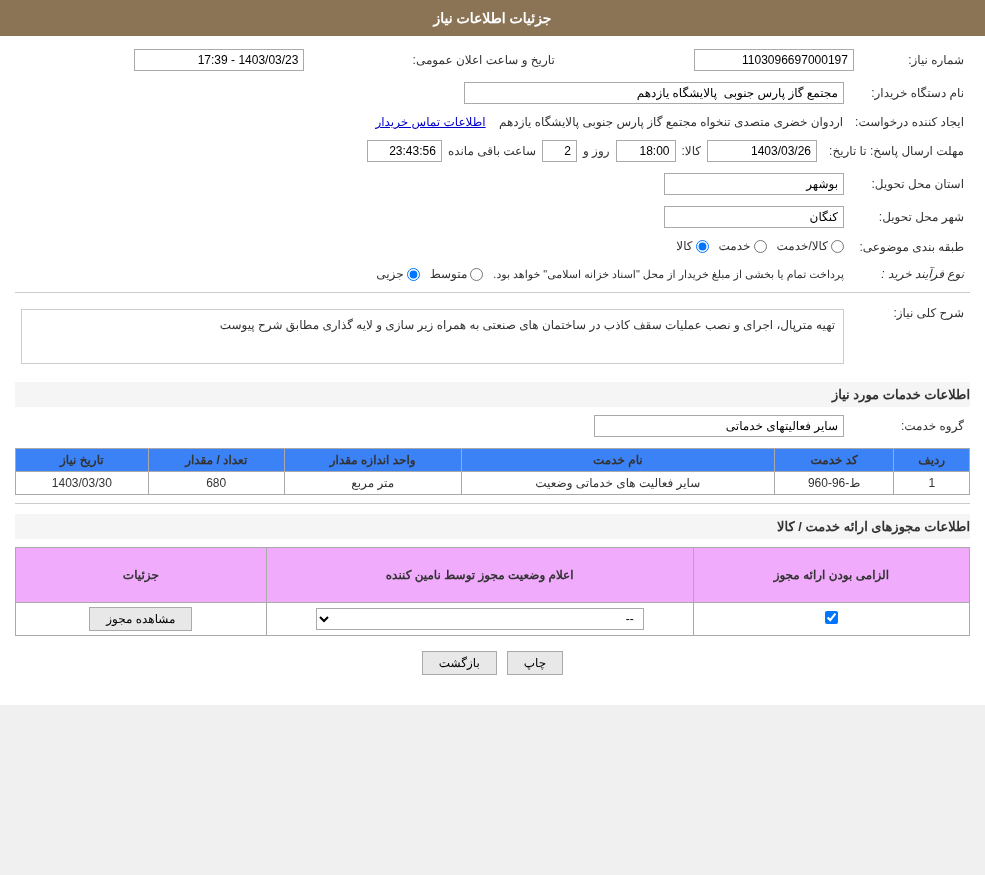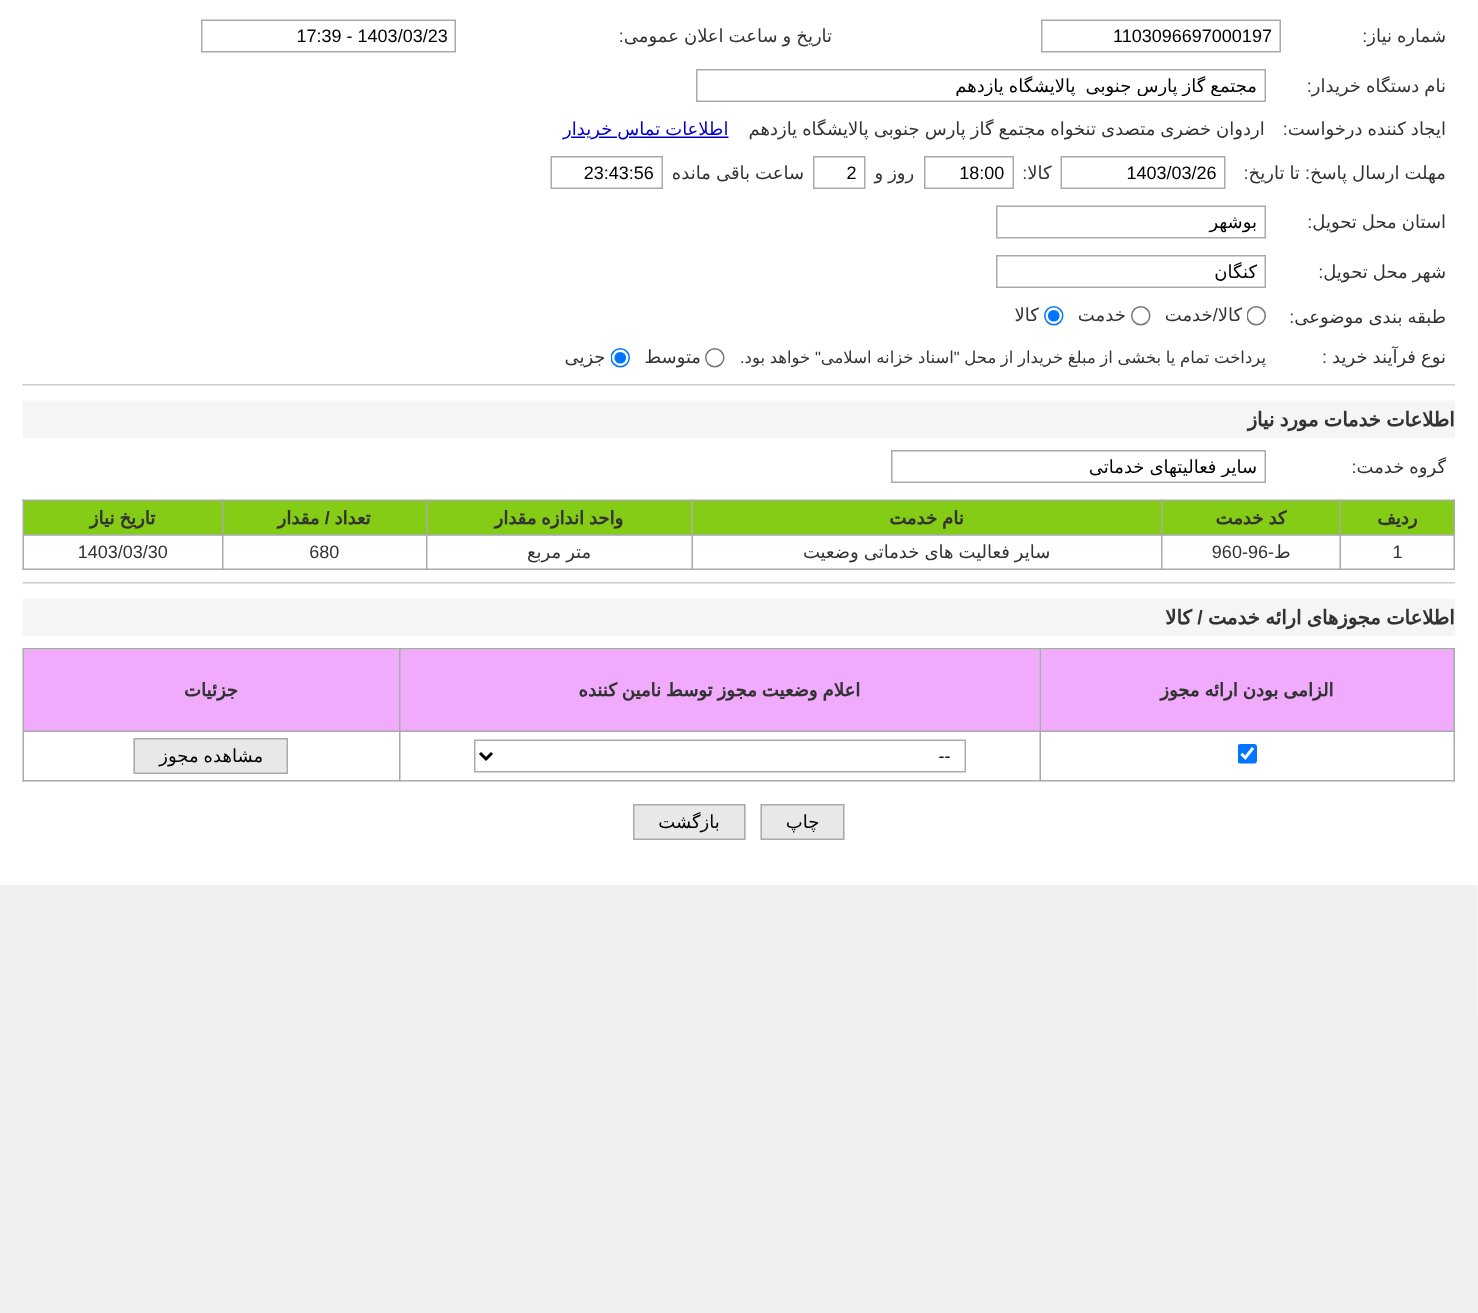--- a/index.html
+++ b/index.html
@@ -66,21 +66,21 @@
       display: inline-flex;
       align-items: center;
       gap: 3px;
     }
     .data-grid {
       width: 100%;
       border-collapse: collapse;
       margin: 8px 0;
     }
     .data-grid th {
-      background: #84cc16;
+      background: #3b82f6;
       border: 1px solid #aaa;
       padding: 4px 8px;
       text-align: center;
       font-size: 12px;
     }
     .data-grid td {
       border: 1px solid #aaa;
       padding: 4px 8px;
       text-align: center;
       font-size: 12px;
@@ -164,20 +164,23 @@
     .separator-line {
       border-top: 1px solid #ccc;
       margin: 8px 0;
     }
   </style>
 </head>
 <body>
 
 <div class="page-wrapper">
 
+  <div class="header-bar">
+    <span>جزئیات اطلاعات نیاز</span>
+  </div>
 
   <div class="main-content content-area">
 
     <table class="info-table">
       <tbody>
           <tr>
         <td class="label-cell">شماره نیاز:</td>
         <td class="value-cell">
           <input class="input-field input-narrow" type="text" value="1103096697000197" style="width: 160px;">
         </td>
@@ -271,38 +274,50 @@
             </label>
           </div>
         </td>
       </tr>
     </tbody>
       </table>
 
     <table class="info-table">
       <tbody>
           <tr>
-        <td class="label-cell" style="width:120px;">نوع فرآیند خرید :</td>
+        <td class="label-cell" style="width:120px;font-style:italic;">نوع فرآیند خرید :</td>
         <td class="value-cell">
           <div class="radio-group">
             <span style="font-size:11px; color:#333;">پرداخت تمام یا بخشی از مبلغ خریدار از محل "اسناد خزانه اسلامی" خواهد بود.</span>
             <label class="radio-item">
               <input type="radio" name="purchase_type" style=""> متوسط
             </label>
             <label class="radio-item">
               <input type="radio" name="purchase_type" checked="" style=""> جزیی
             </label>
           </div>
         </td>
       </tr>
     </tbody>
       </table>
 
     <div class="separator-line"></div>
 
+    <table class="info-table">
+      <tbody>
+          <tr>
+        <td class="label-cell" style="width:120px; vertical-align:top; padding-top:5px;">شرح کلی نیاز:</td>
+        <td class="value-cell">
+          <div class="desc-box">
+            <span>تهیه مترپال، اجرای و نصب عملیات سقف کاذب در ساختمان های صنعتی به همراه زیر سازی و لایه گذاری مطابق شرح پیوست</span>
+          </div>
+        </td>
+      </tr>
+    </tbody>
+      </table>
 
     <div class="section-heading">اطلاعات خدمات مورد نیاز</div>
 
     <table class="info-table">
       <tbody>
           <tr>
         <td class="label-cell" style="width:120px;">گروه خدمت:</td>
         <td class="value-cell">
           <input class="input-field" type="text" value="سایر فعالیتهای خدماتی" style="width: 250px;">
         </td>

